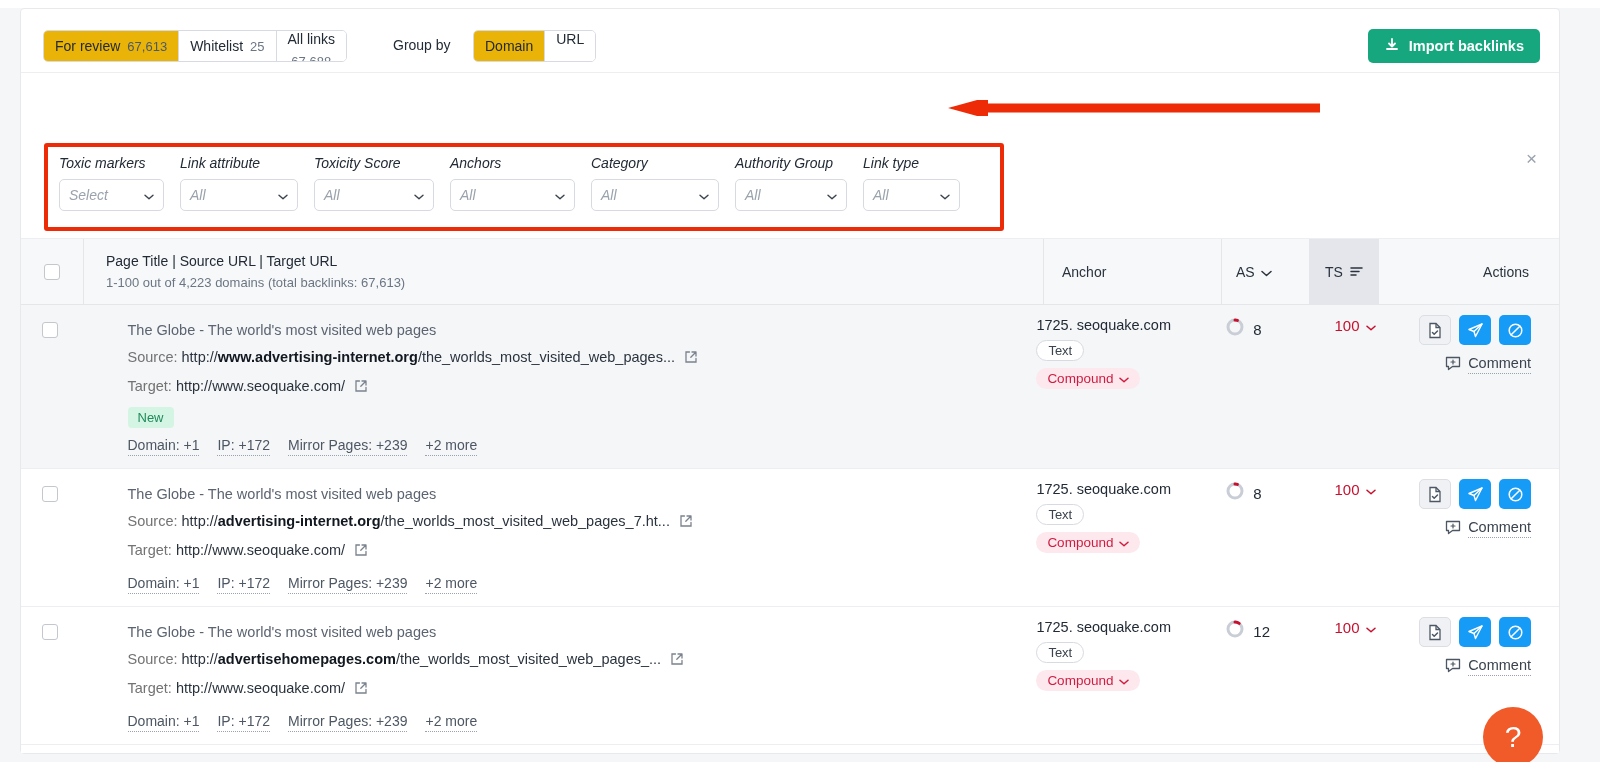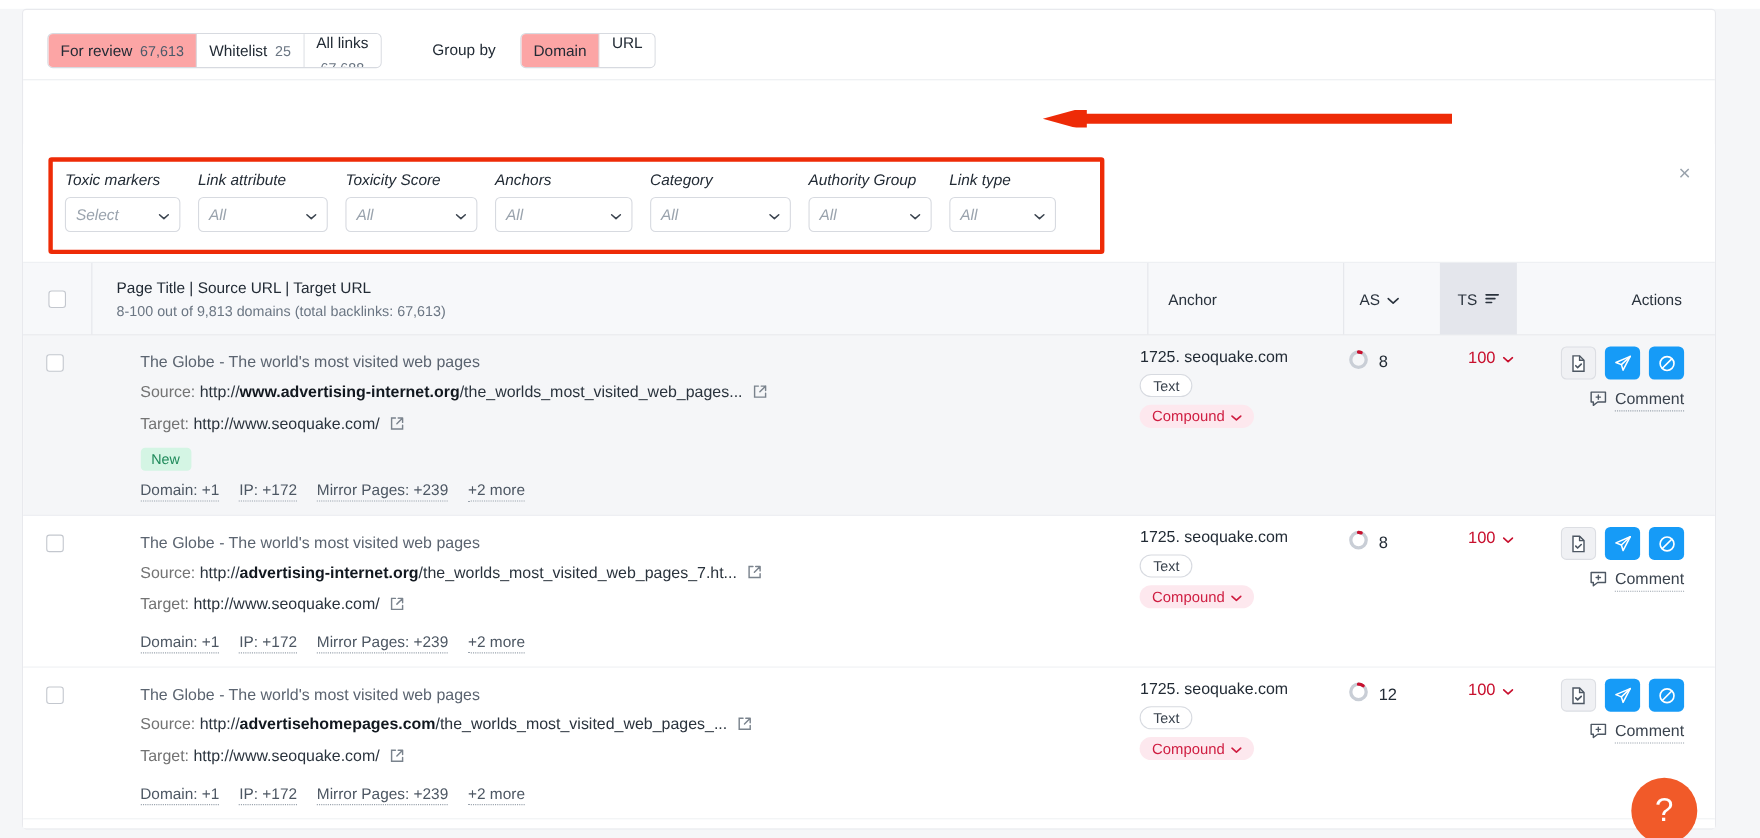--- a/index.html
+++ b/index.html
@@ -31,21 +31,21 @@
     border: 1px solid #d7dae0; border-radius: 5px; overflow: hidden;
     background: #fff; height: 32px;
   }
   .segctl > .seg {
     display: flex; align-items: center; gap: 7px;
     padding: 0 11px; font-size: 14px; color: #222b35;
     border-right: 1px solid #d7dae0; cursor: pointer; white-space: nowrap;
     background: #fff;
   }
   .segctl > .seg:last-child { border-right: none; flex-direction: column; }
-  .segctl > .seg.active { background: #fca5a5; }
+  .segctl > .seg.active { background: #eab308; }
   .seg .cnt { color: #6b7683; font-size: 13px; }
   .seg.active .cnt { color: #4b5a6a; }
 
   #tabs-main { left: 22px; top: 21px; }
   #tabs-group { left: 452px; top: 21px; }
   .groupby-label {
     position: absolute; left: 372px; top: 28px;
     font-size: 14px; color: #222b35;
   }
 
@@ -239,20 +239,29 @@
 
       <div class="segctl" id="tabs-group">
         <div class="seg active">
           <span>Domain</span>
         </div>
         <div class="seg">
           <span>URL</span>
         </div>
       </div>
 
+      <div class="btn-import">
+        <span>
+          <svg width="16" height="16" viewBox="0 0 16 16" fill="none">
+            <path d="M8 2v7M5 6.5L8 9.5 11 6.5" stroke="#fff" stroke-width="1.8" stroke-linecap="round" stroke-linejoin="round"></path>
+            <path d="M3 12h10" stroke="#fff" stroke-width="1.8" stroke-linecap="round"></path>
+          </svg>
+        </span>
+        <span>Import backlinks</span>
+      </div>
     </div>
 
     <div class="toolbar">
       <div class="icon-btn grey" style="left:21px; top:78px;">
         <svg width="16" height="17" viewBox="0 0 16 17" fill="none">
           <path d="M3 1.5h6l4 4v10H3z" stroke="#4d5763" stroke-width="1.3" fill="#fff"></path>
           <path d="M9 1.5v4h4" stroke="#4d5763" stroke-width="1.3"></path>
           <path d="M5.5 10.5l1.7 1.7L10.5 9" stroke="#4d5763" stroke-width="1.5" stroke-linecap="round" stroke-linejoin="round"></path>
         </svg>
       </div>
@@ -388,21 +397,21 @@
 
       <div class="close-x">×</div>
     </div>
 
     <div class="thead">
       <div class="th th-chk">
         <span class="chkbox"></span>
       </div>
       <div class="th th-title">
         <div class="t1">Page Title | Source URL | Target URL</div>
-        <div class="t2">8-100 out of 9,813 domains (total backlinks: 67,613)</div>
+        <div class="t2">1-100 out of 4,223 domains (total backlinks: 67,613)</div>
       </div>
       <div class="th th-anchor">
         <span>Anchor</span>
       </div>
       <div class="th th-as">
         <span>AS</span>
         <span><svg width="11" height="7" viewBox="0 0 11 7">
               <path d="M1 1.5L5.5 5.5 10 1.5" stroke="#2a333d" stroke-width="1.5" fill="none" stroke-linecap="round" stroke-linejoin="round"></path>
             </svg></span>
       </div>

